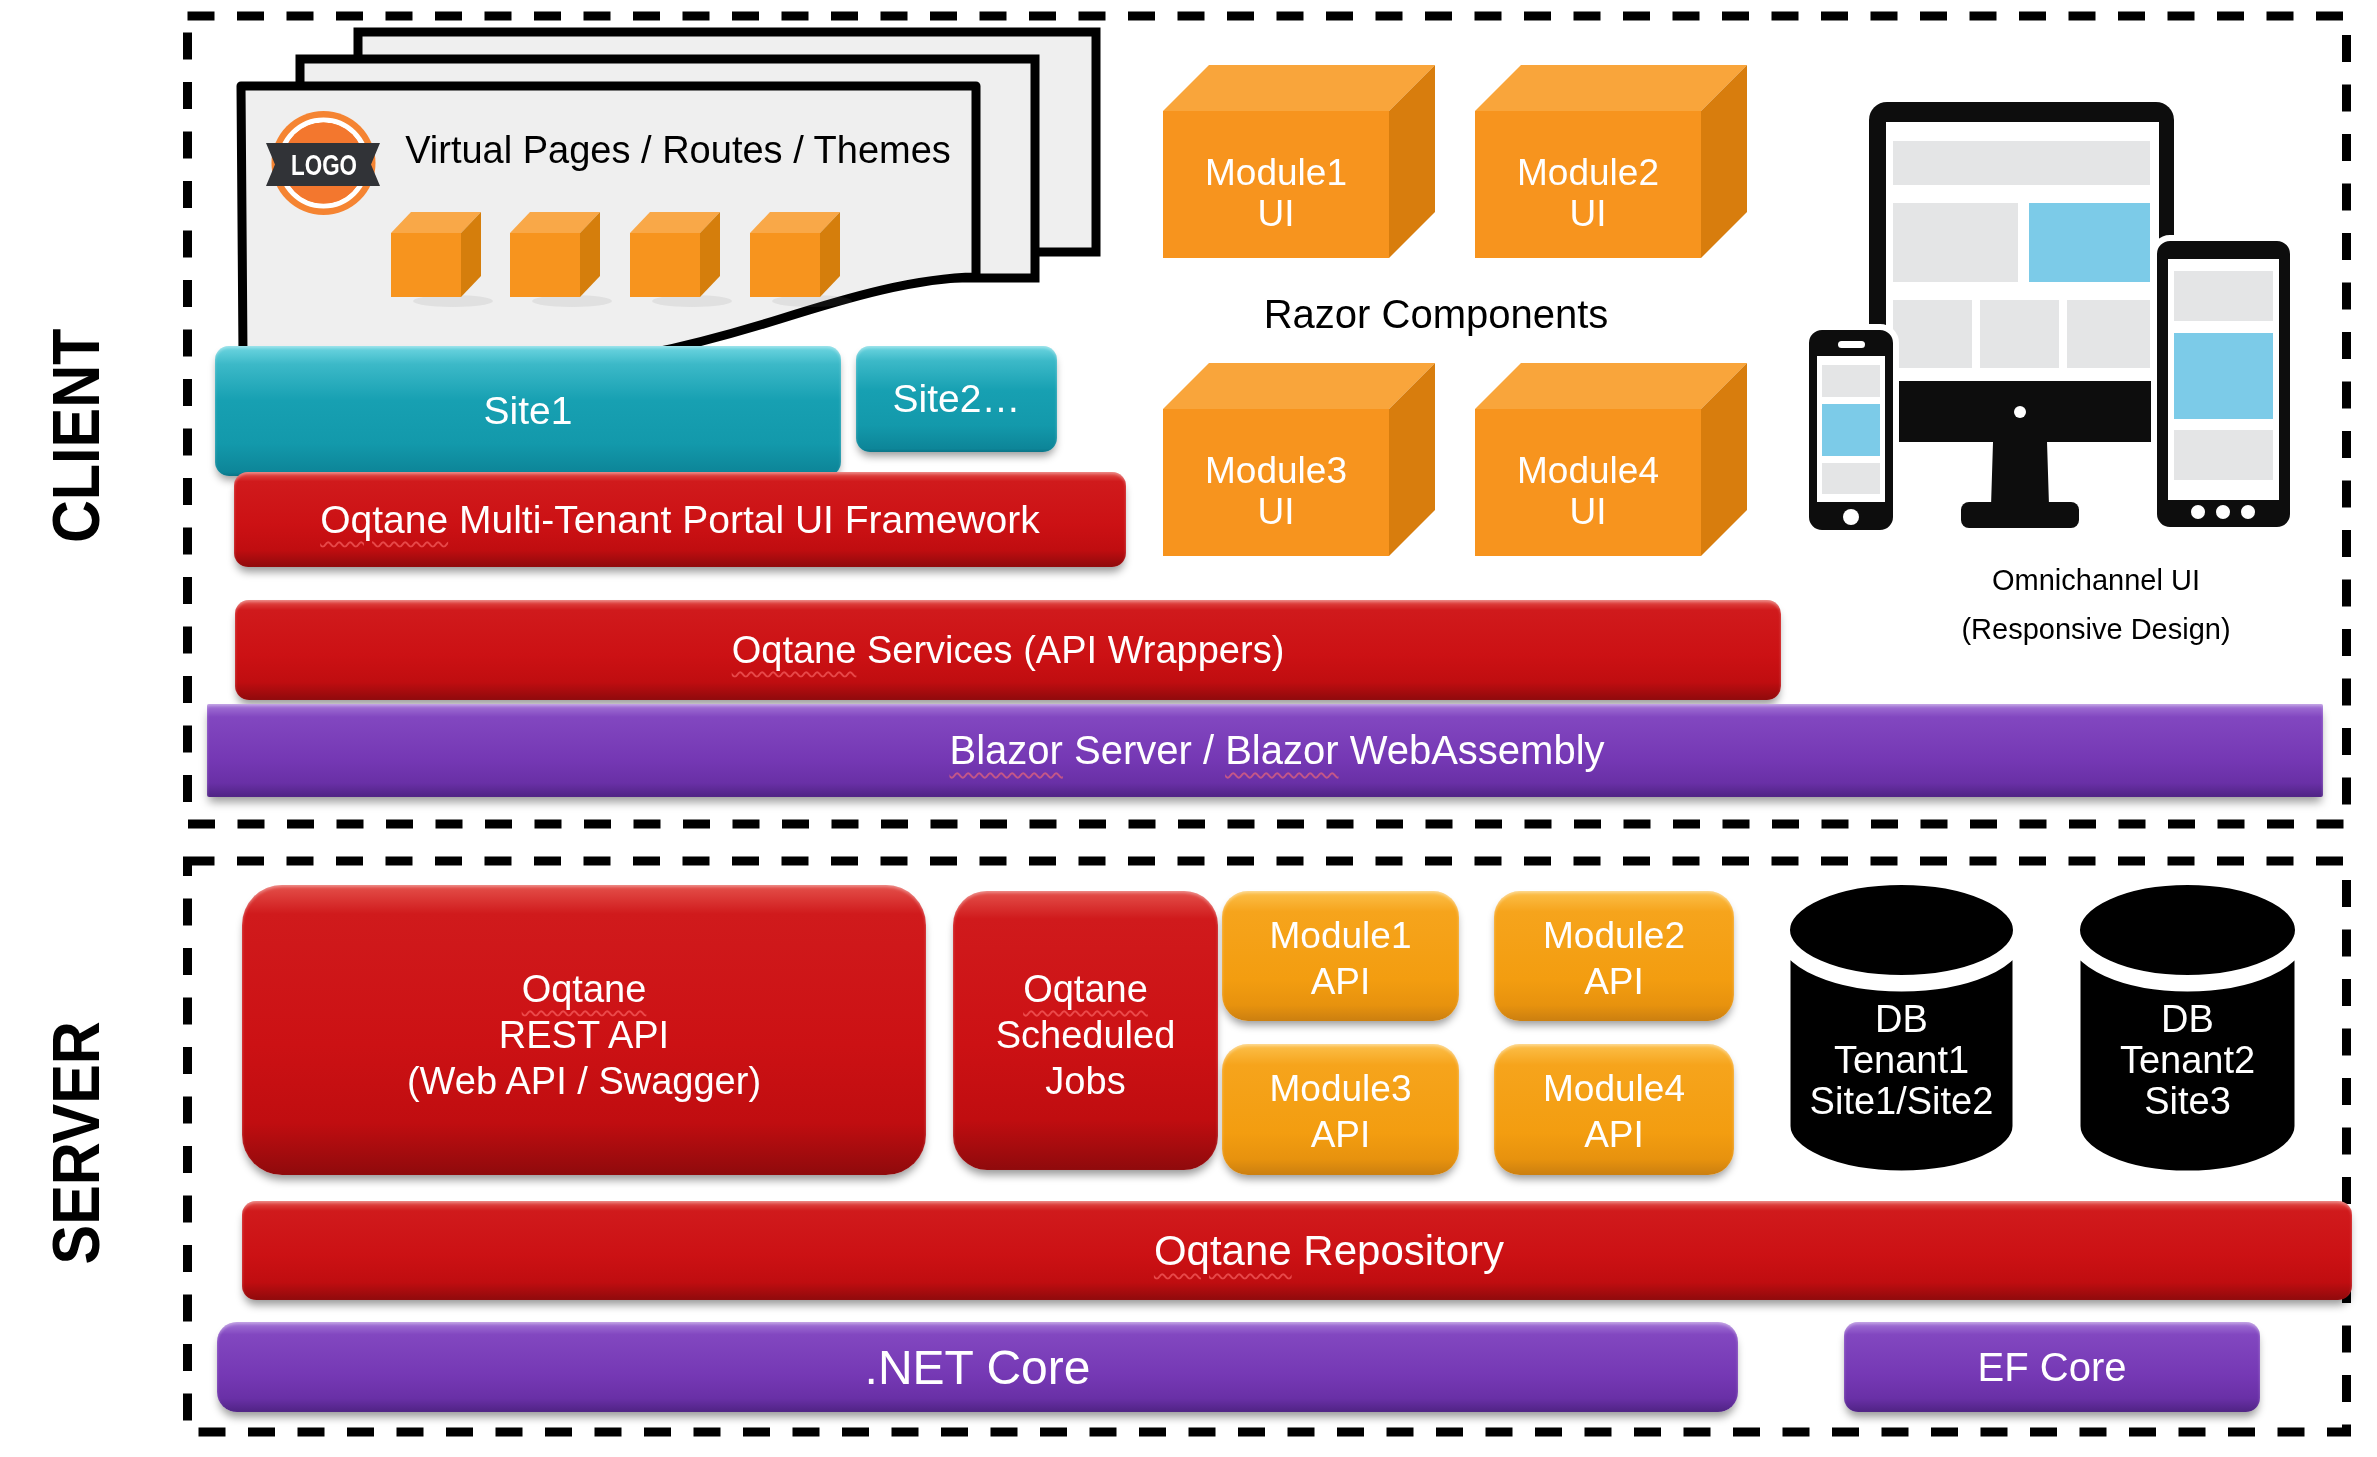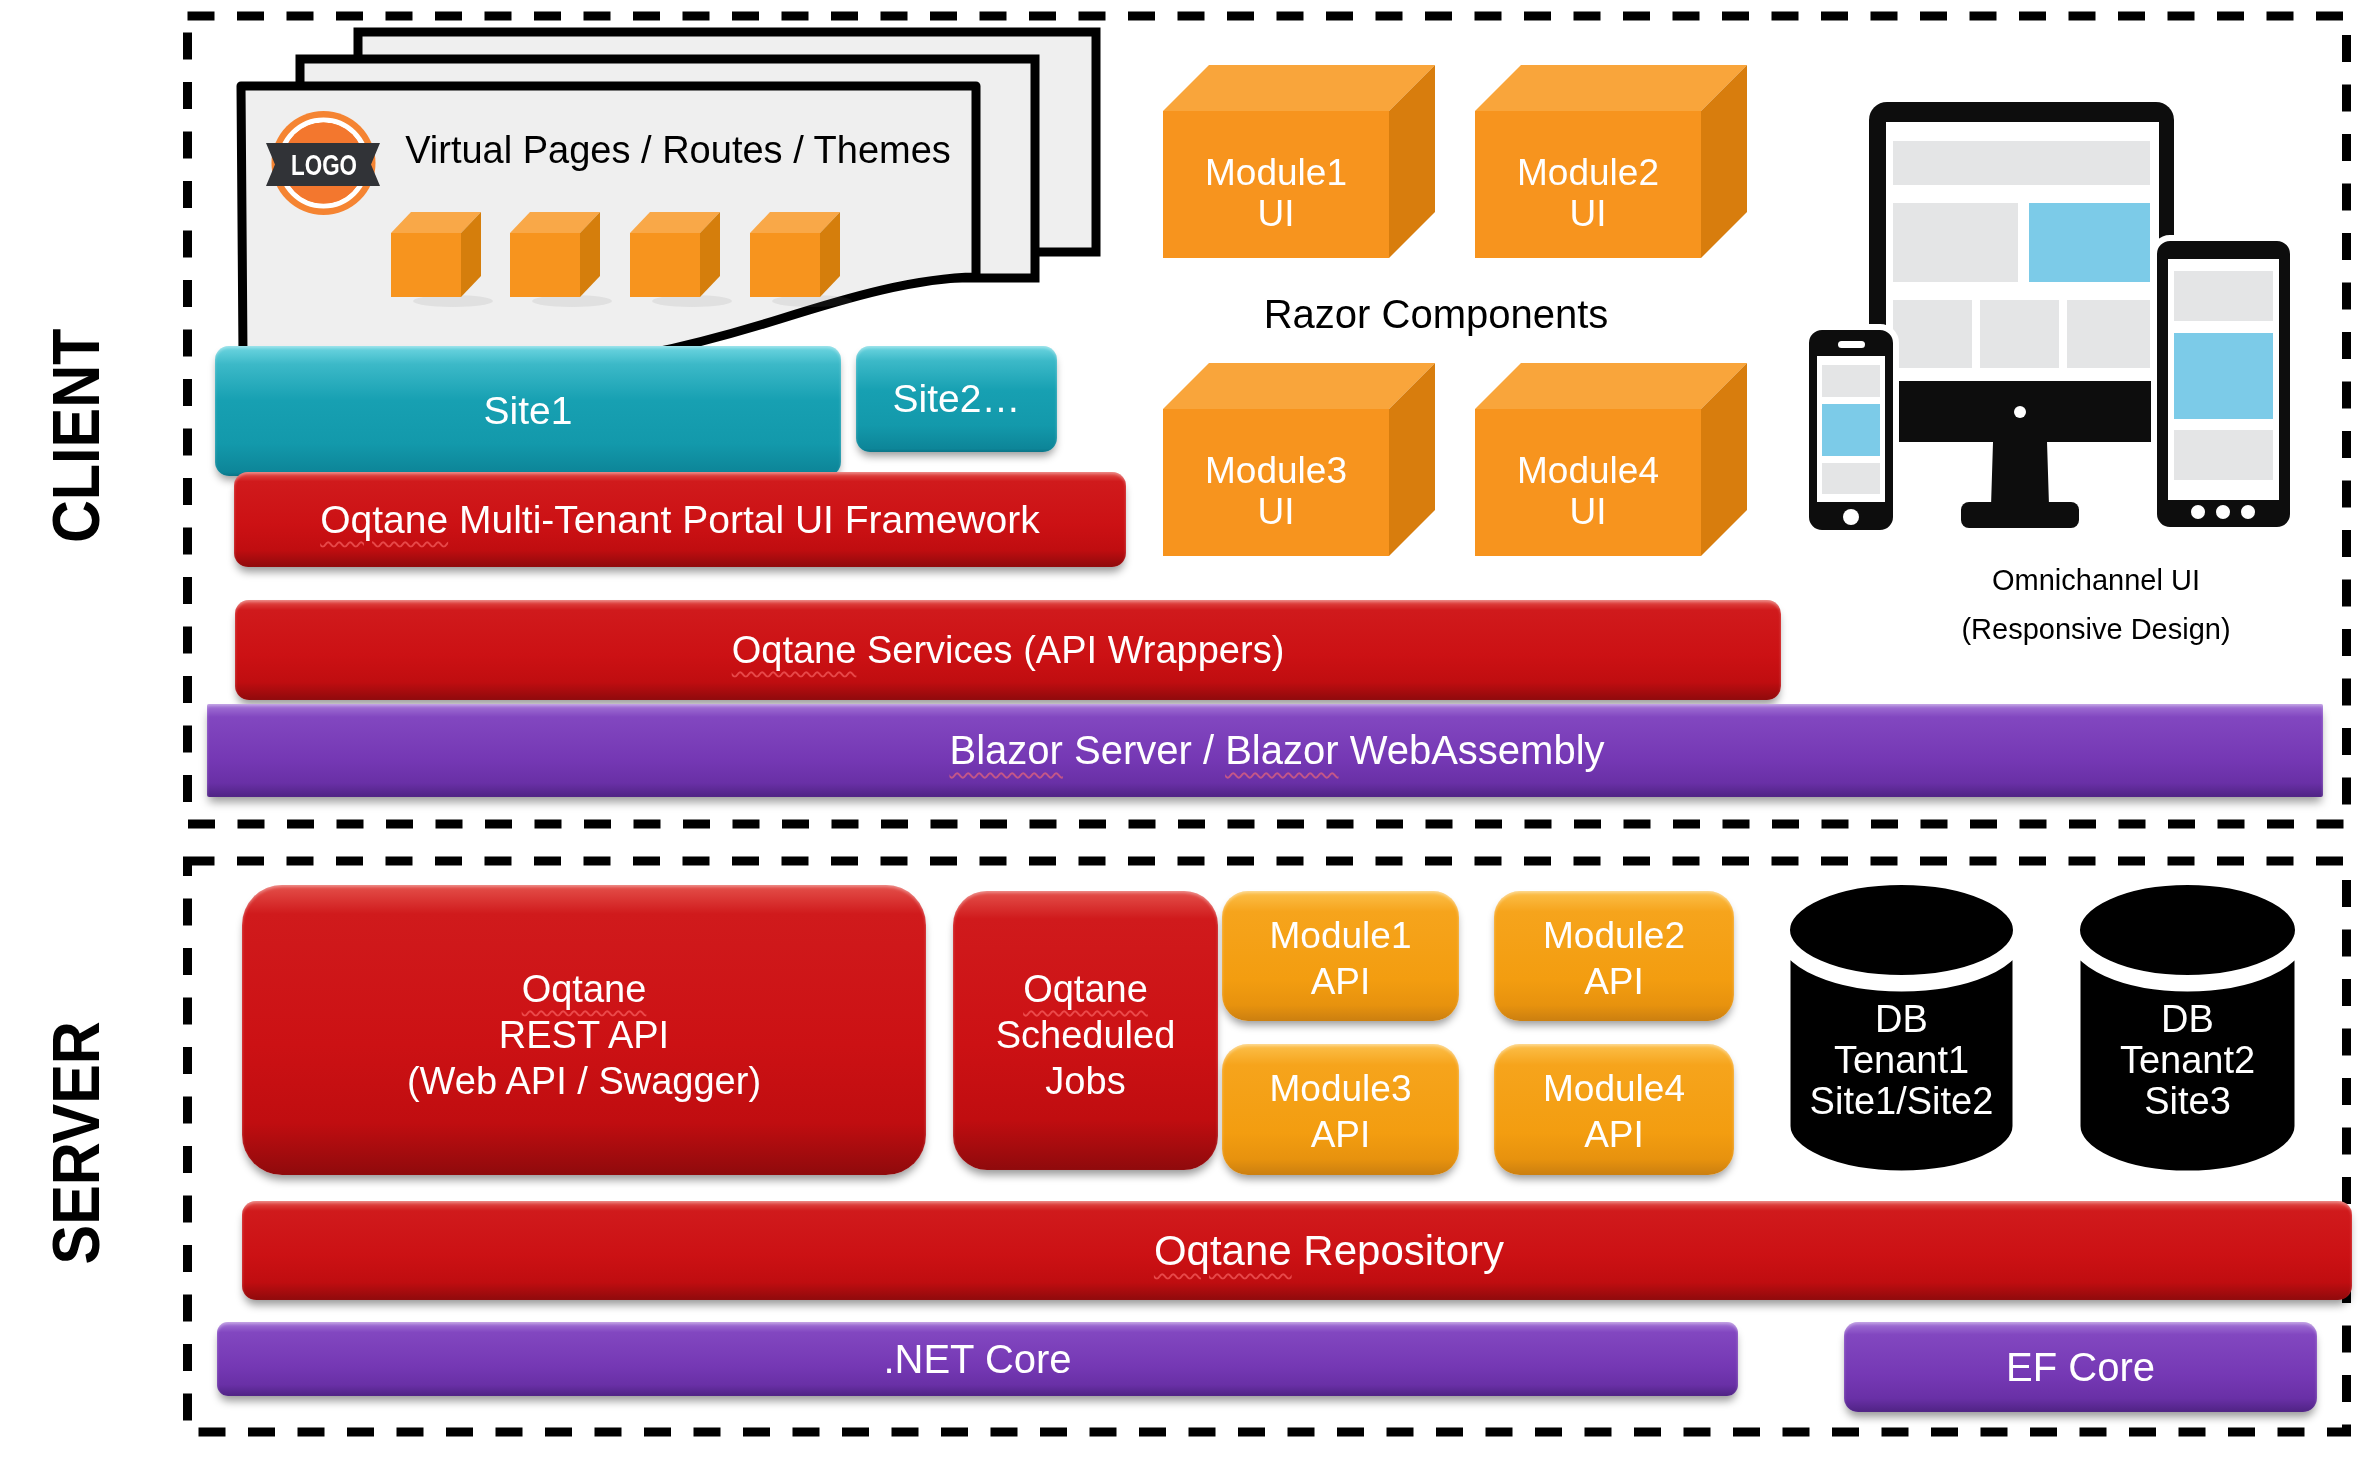--- a/index.html
+++ b/index.html
@@ -227,20 +227,20 @@
 <div class="bar" style="left:2074px;top:998px;width:227px;height:125px;font-size:38px;line-height:41px;flex-direction:column">
   <span class="t">DB</span>
       <span class="t">Tenant2</span>
       <span class="t">Site3</span>
     </div>
 
 <div class="bar red" style="left:214px;top:1201px;width:2110px;height:99px;border-radius:14px;font-size:42px;padding-left:64px">
   <span class="t"><span class="sq">Oqtane</span> Repository</span>
     </div>
 
-<div class="bar purple" style="left:217px;top:1322px;width:1521px;height:74px;border-radius:11px;font-size:40px">
+<div class="bar purple" style="left:217px;top:1322px;width:1521px;height:90px;border-radius:20px;font-size:48px">
   <span class="t">.NET Core</span>
     </div>
-<div class="bar purple" style="left:1844px;top:1322px;width:473px;height:90px;border-radius:14px;font-size:40px">
+<div class="bar purple" style="left:1844px;top:1322px;width:416px;height:90px;border-radius:14px;font-size:40px">
   <span class="t">EF Core</span>
     </div>
 
 </div>
 
 </body></html>

